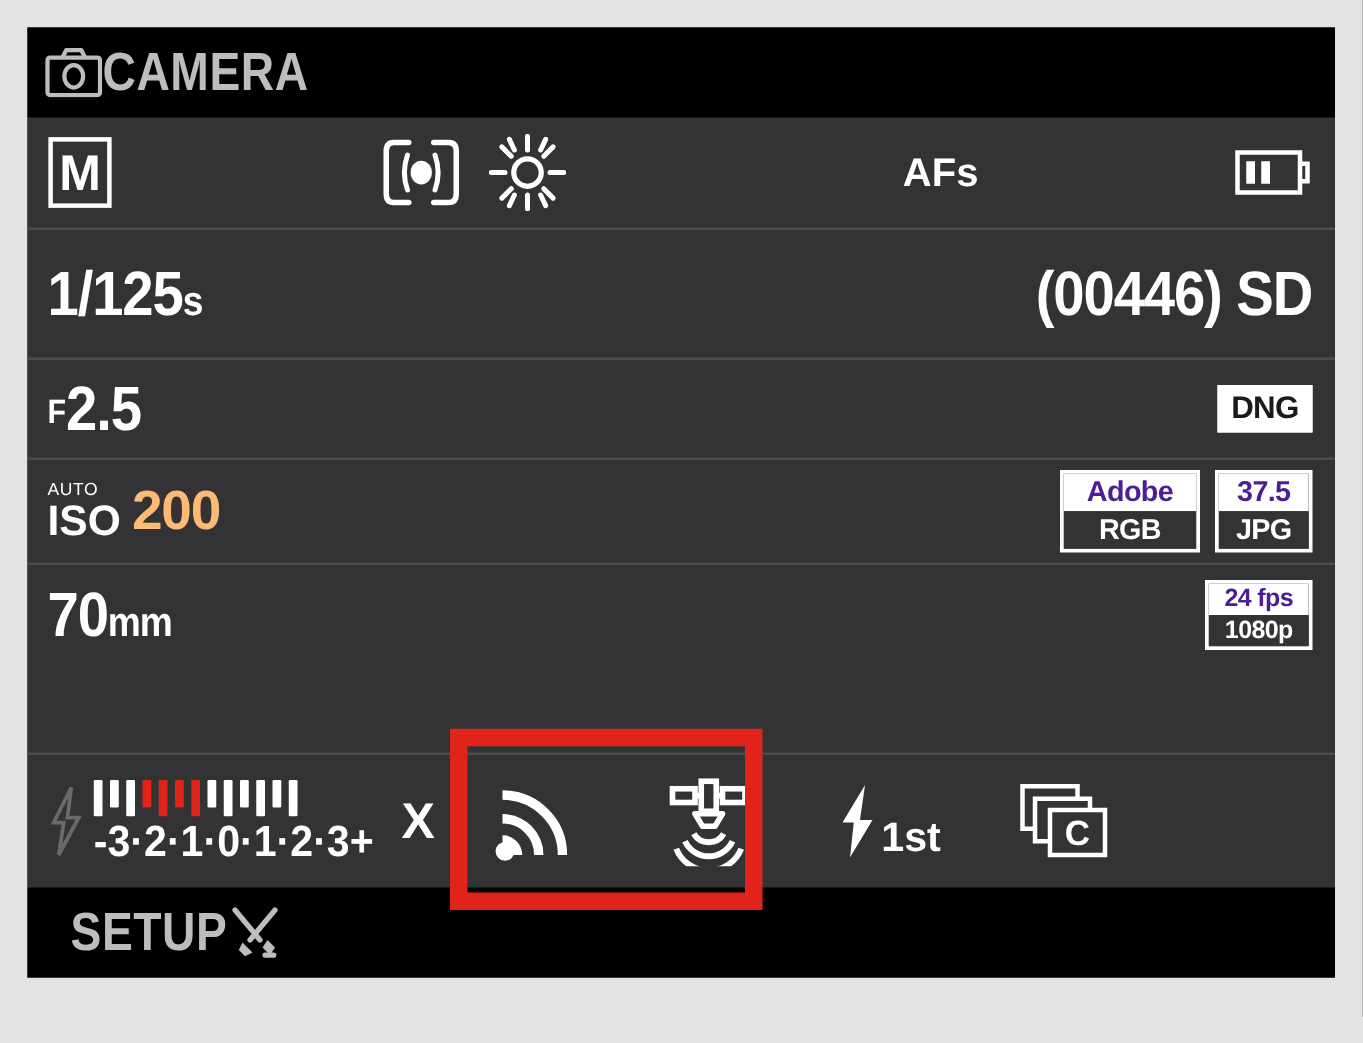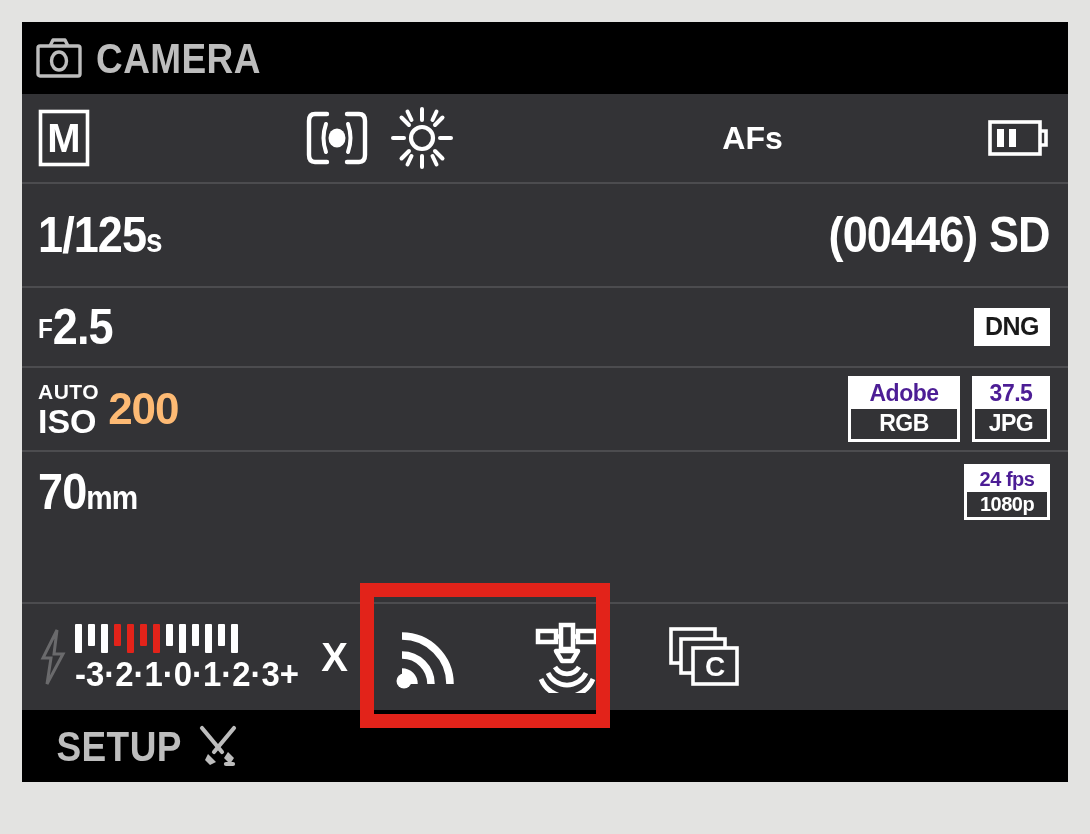--- a/index.html
+++ b/index.html
@@ -30,21 +30,20 @@
     background: #000000;
     display: flex;
     align-items: center;
     justify-content: space-between;
     padding: 0 16px 0 14px;
     flex: 0 0 auto;
   }
   .bar-side {
     display: flex;
     align-items: center;
-    gap: 14px;
     justify-content: flex-end;
   }
   .bar-label {
     color: #bdbdbd;
     font-size: 43px;
     font-weight: 700;
     letter-spacing: 0.5px;
     transform: scaleX(0.86);
     transform-origin: left center;
     white-space: nowrap;
@@ -101,21 +100,21 @@
 
   .afs { color:#ffffff; font-size:32px; font-weight:700; letter-spacing:0px; line-height:1; }
 
   
   .iso-block { display: flex; align-items: center; gap: 9px; }
   .iso-stack {
     display: flex; flex-direction: column;
     justify-content: center; gap: 2px;
     line-height: 1;
   }
-  .iso-auto { color:#fff; font-size:21px; font-weight:700; letter-spacing:0.5px; }
+  .iso-auto { color:#fff; font-size:14px; font-weight:400; letter-spacing:0.5px; }
   .iso-word { color:#fff; font-size:34px; font-weight:700; letter-spacing:0px; }
   .iso-val  { color:#fdba74; font-size:44px; font-weight:700; letter-spacing:-1px; }
 
   
   .badge-solid {
     border: 3px solid #ffffff;
     background: #ffffff;
     color: #1a1a1a;
     font-size: 25px;
     font-weight: 700;
@@ -387,20 +386,28 @@
             <line x1="30" y1="15.5" x2="35" y2="15.5" stroke="#ffffff" stroke-width="4.5"></line>
             <line x1="47" y1="15.5" x2="52" y2="15.5" stroke="#ffffff" stroke-width="4.5"></line>
             <path d="M30 30 L52 30 L46 40 L36 40 Z" fill="none" stroke="#ffffff" stroke-width="4.5" stroke-linejoin="round"></path>
             <g fill="none" stroke="#ffffff" stroke-width="4.8" stroke-linecap="butt">
               <path d="M29 46 A14 14 0 0 0 53 46"></path>
               <path d="M22 52 A21 21 0 0 0 60 52"></path>
               <path d="M15 58 A28 28 0 0 0 67 58"></path>
             </g>
           </svg>
         </span>
+        <span class="flash-sync">
+          <span>
+            <svg width="36" height="62" viewBox="0 0 36 62">
+              <path d="M24 2 L6 32 L15 32 L12 60 L30 30 L20 30 Z" fill="#ffffff"></path>
+            </svg>
+          </span>
+          <span class="sync-label">1st</span>
+        </span>
         <span>
           <svg width="74" height="62" viewBox="0 0 74 62">
             <rect x="3" y="3" width="44" height="34" fill="none" stroke="#ffffff" stroke-width="3.6"></rect>
             <rect x="13" y="13" width="44" height="34" fill="#333336" stroke="#ffffff" stroke-width="3.6"></rect>
             <rect x="25" y="22" width="44" height="36" fill="#333336" stroke="#ffffff" stroke-width="3.6"></rect>
             <text x="47" y="50" text-anchor="middle" fill="#ffffff" font-family="Liberation Sans, sans-serif" font-size="28" font-weight="700">C</text>
           </svg>
         </span>
       </div>
       <div class="row-right"></div>

